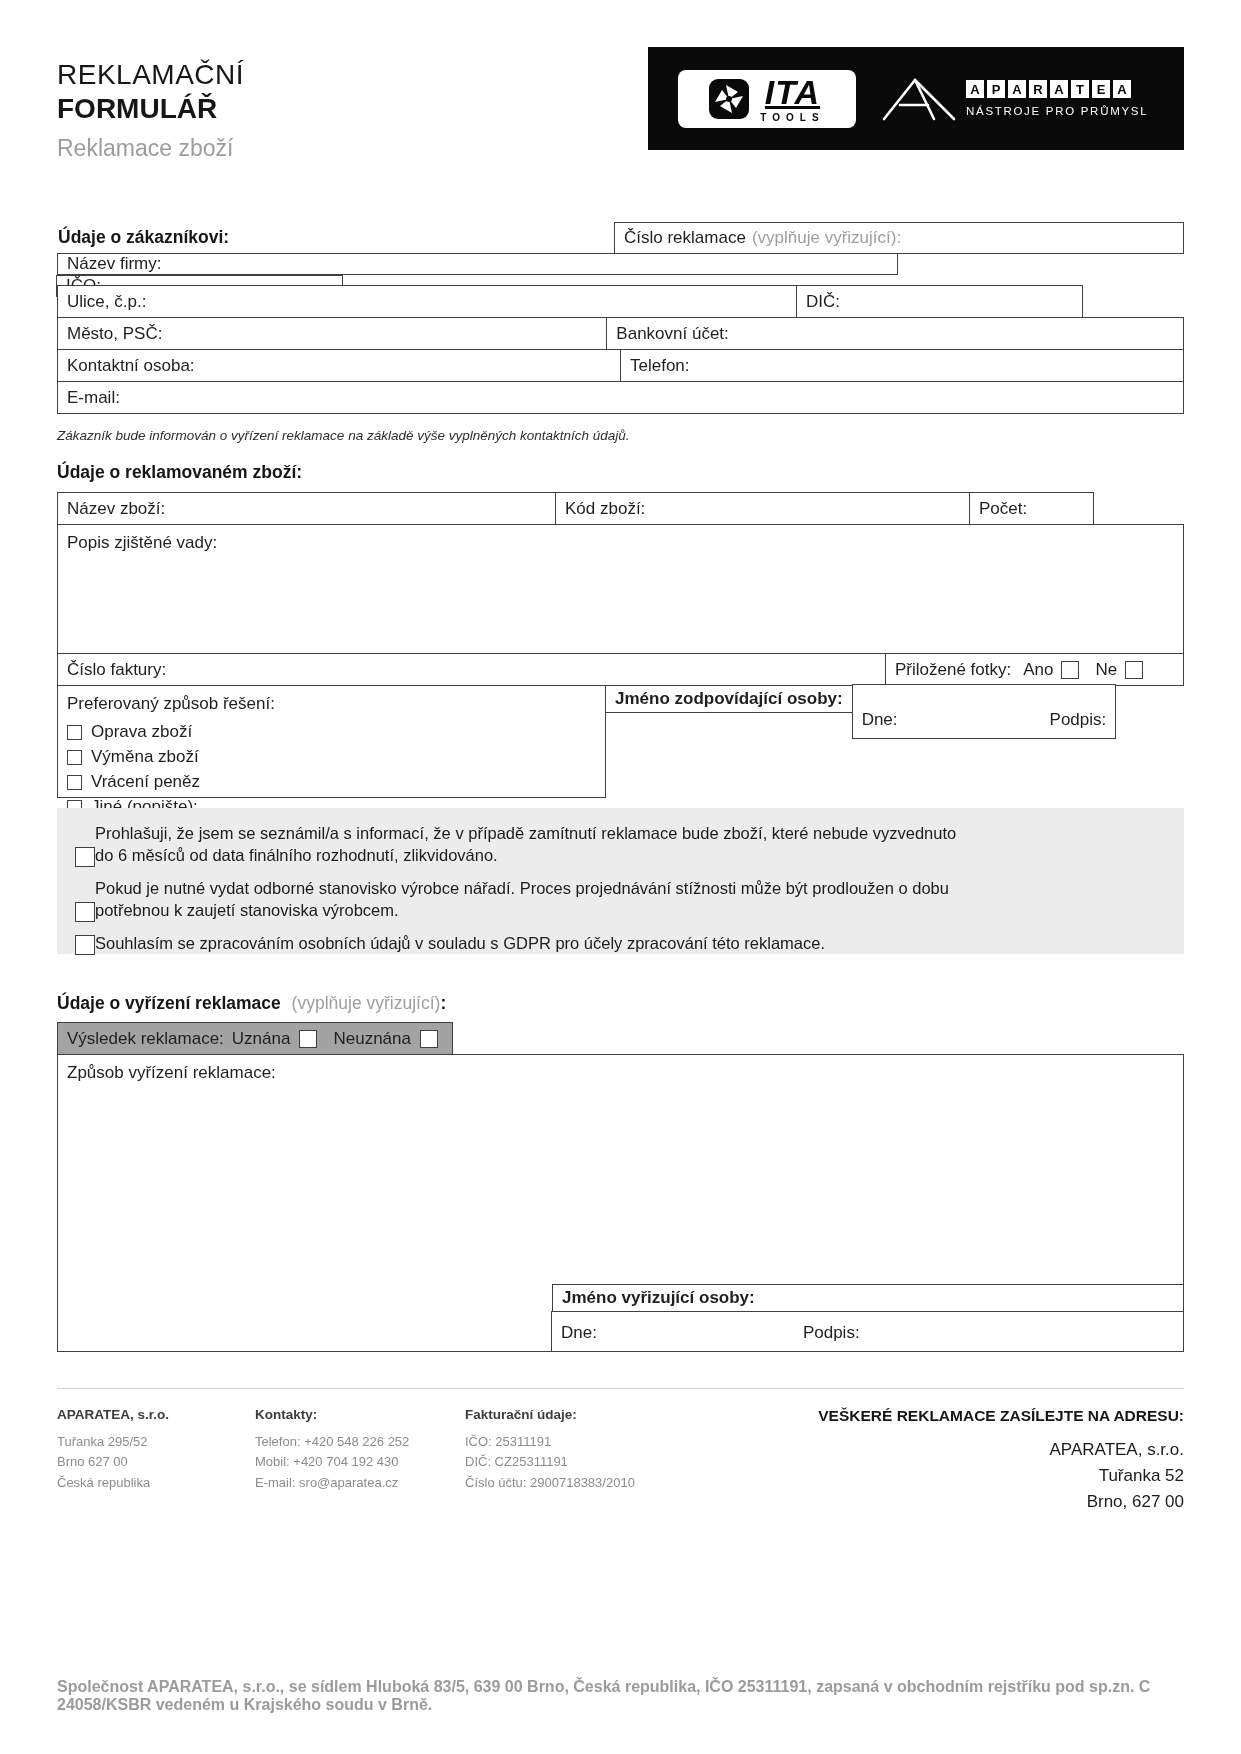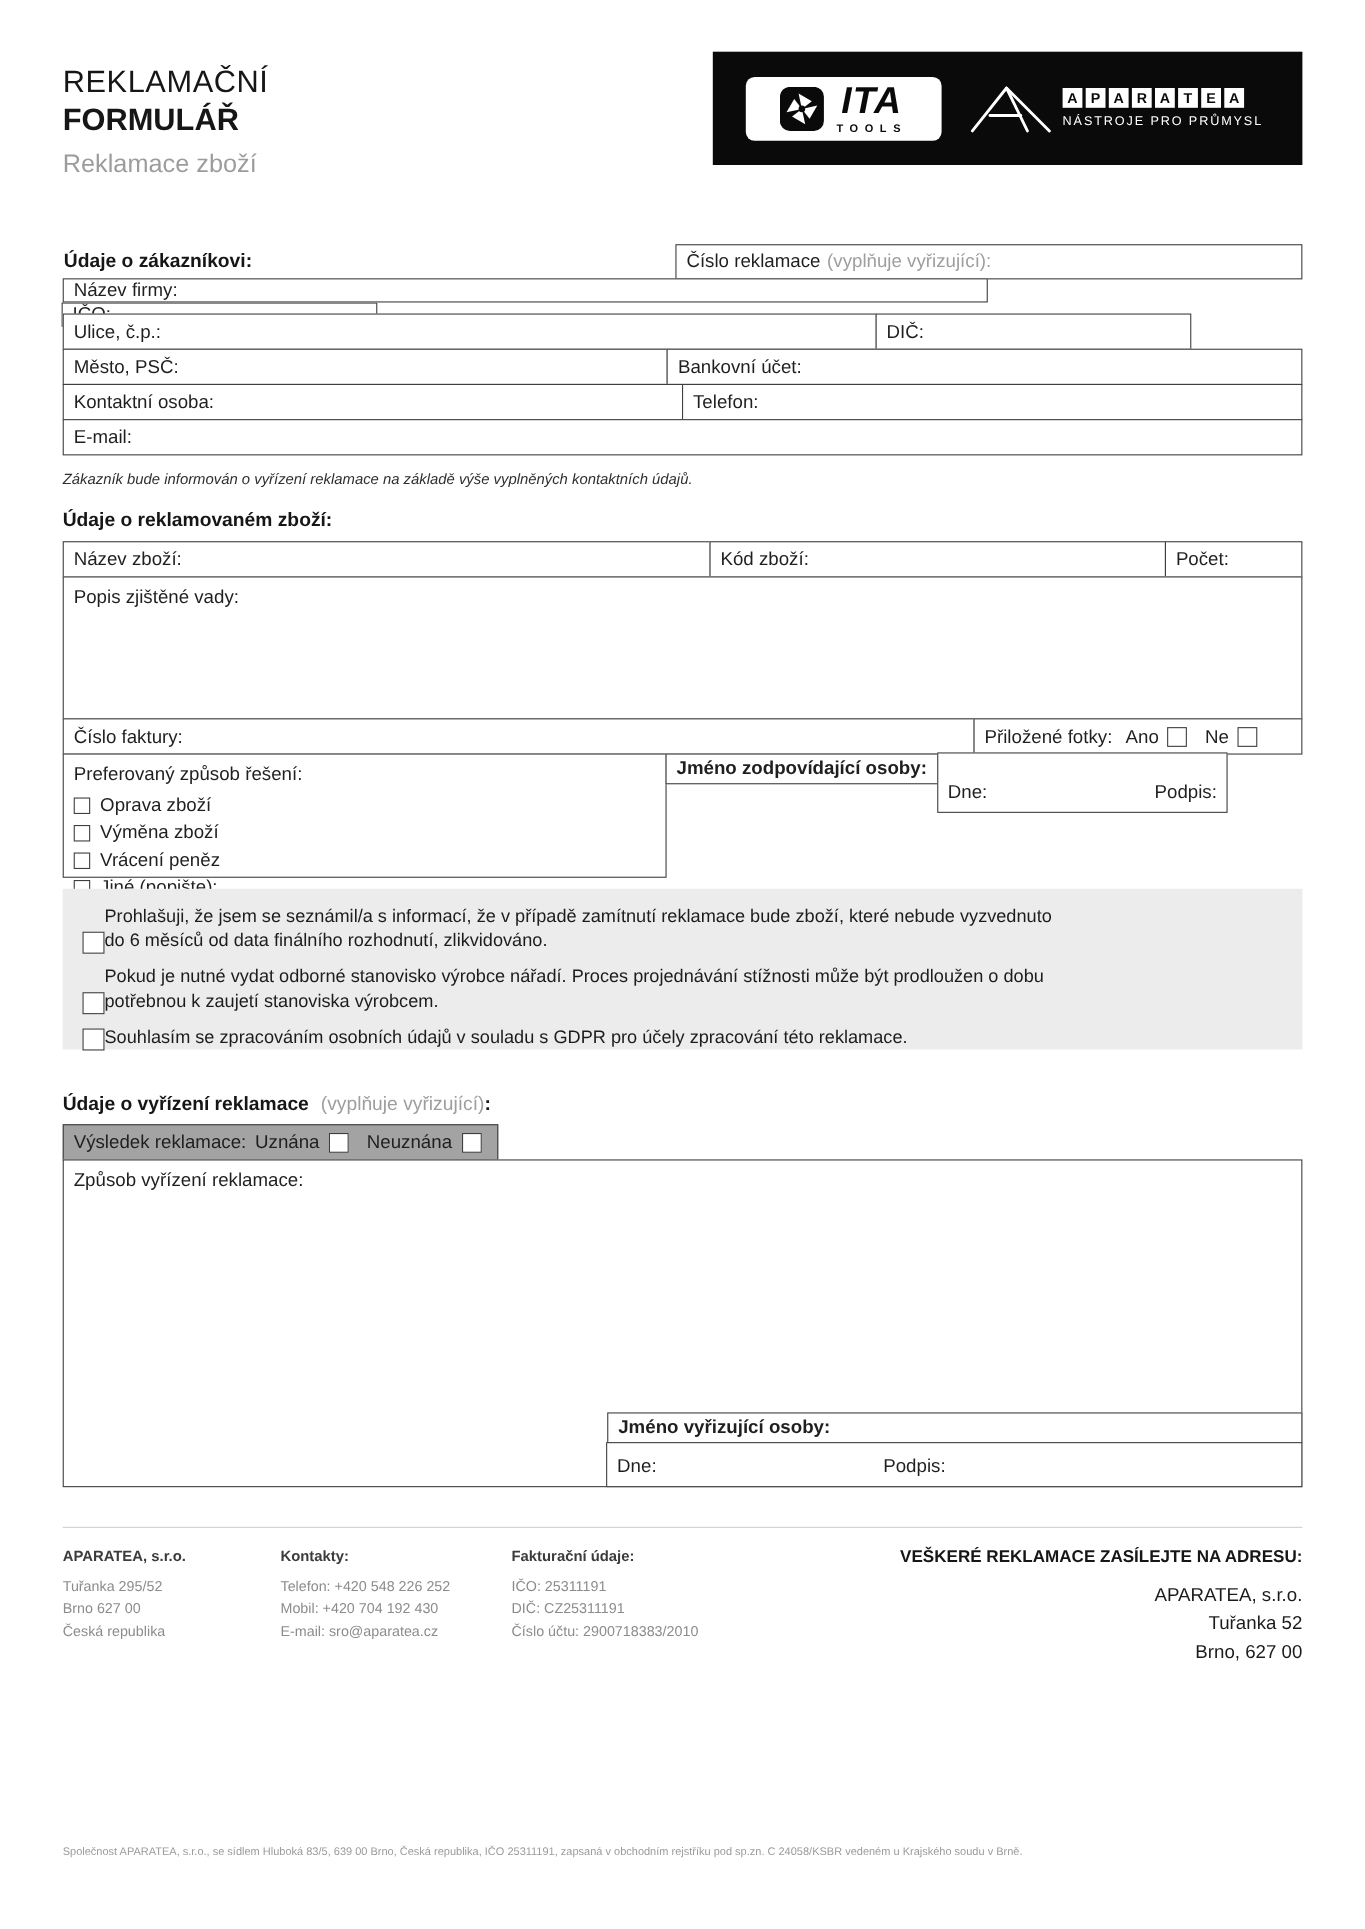--- a/index.html
+++ b/index.html
@@ -10,21 +10,21 @@
   
   .titles { position:absolute; left:57px; top:58px; }
   .title1 { font-size:28px; font-weight:400; letter-spacing:.5px; color:#161616; line-height:34px; }
   .title2 { font-size:28px; font-weight:700; color:#161616; line-height:34px; }
   .subtitle { font-size:23px; color:#9c9c9c; margin-top:9px; }
 
   .logo-band { position:absolute; left:648px; top:47px; width:536px; height:103px; background:#0a0a0a; display:flex; align-items:center; padding:0 18px 0 30px; }
   .ita-box { width:178px; height:58px; background:#ffffff; border-radius:8px; display:flex; align-items:center; justify-content:center; gap:11px; flex:none; }
   .ita-icon { width:40px; height:40px; flex:none; display:block; }
   .ita-col { display:flex; flex-direction:column; align-items:center; }
-  .ita-word { font-size:34px; font-weight:700; font-style:italic; color:#0a0a0a; line-height:1; letter-spacing:1px; }
+  .ita-word { font-size:34px; font-weight:700; font-style:italic; color:#0a0a0a; line-height:1; letter-spacing:1px;text-decoration:underline; }
   .ita-tools { font-size:10px; letter-spacing:6px; color:#0a0a0a; margin-top:3px; font-weight:600; }
   .apa-wrap { display:flex; align-items:center; margin-left:24px; gap:8px; }
   .apa-right { display:flex; flex-direction:column; }
   .apa-letters { display:flex; gap:3px; }
   .apa-letters span { width:18px; height:18px; background:#ffffff; color:#0a0a0a; font-weight:700; font-size:13px; display:flex; align-items:center; justify-content:center; }
   .apa-sub { color:#ffffff; font-size:11.5px; letter-spacing:1.7px; margin-top:7px; white-space:nowrap; }
 
   
   .tbl { position:absolute; left:57px; }
   .trow { display:flex; }
@@ -71,21 +71,21 @@
 
   
   .footer-line { position:absolute; left:57px; top:1388px; width:1127px; border-top:1px solid #cfcfcf; }
   .footer { position:absolute; left:57px; top:1404px; width:1127px; display:flex; }
   .fcol { font-size:13px; color:#8c8c8c; line-height:1.6; }
   .ftitle { font-size:13.5px; font-weight:700; color:#3c3c3c; margin-bottom:6px; }
   .fc1 { width:198px; } .fc2 { width:210px; } .fc3 { width:300px; }
   .fc4 { flex:1; text-align:right; color:#1b1b1b; }
   .ftitle4 { font-size:15.5px; font-weight:700; margin-bottom:8px; color:#161616; }
   .faddr { font-size:17px; line-height:1.55; }
-  .legal { position:absolute; left:57px; top:1678px; width:1127px; font-size:10px; color:#9b9b9b; }
+  .legal { position:absolute; left:57px; top:1678px; width:1127px; font-size:16px; color:#9b9b9b;font-weight:bold; }
 </style>
 </head>
 <body>
 
 <div class="page">
 
   <div class="titles">
     <div class="title1">REKLAMAČNÍ</div>
     <div class="title2">FORMULÁŘ</div>
     <div class="subtitle">Reklamace zboží</div>
@@ -182,21 +182,21 @@
   </div>
 
   <div class="note">Zákazník bude informován o vyřízení reklamace na základě výše vyplněných kontaktních údajů.</div>
 
   <div class="goods-title">
     <span class="sec-title">Údaje o reklamovaném zboží:</span>
   </div>
 
   <div class="tbl" style="top:492px; width:1127px;">
     <div class="trow" style="height:33px;">
-      <div class="cell" style="width:589px;">
+      <div class="cell" style="width:499px;">
           <span>Název zboží:</span>
         </div>
       <div class="cell" style="width:415px;">
           <span>Kód zboží:</span>
         </div>
       <div class="cell" style="width:125px;">
           <span>Počet:</span>
         </div>
     </div>
     <div class="trow" style="height:130px;">

